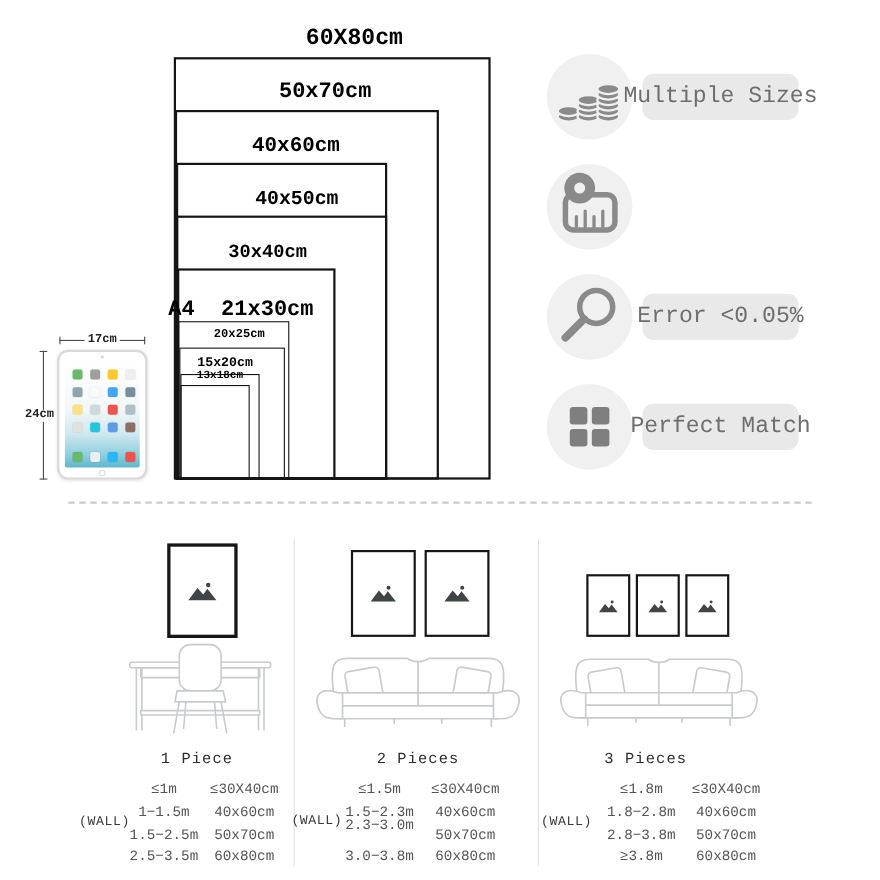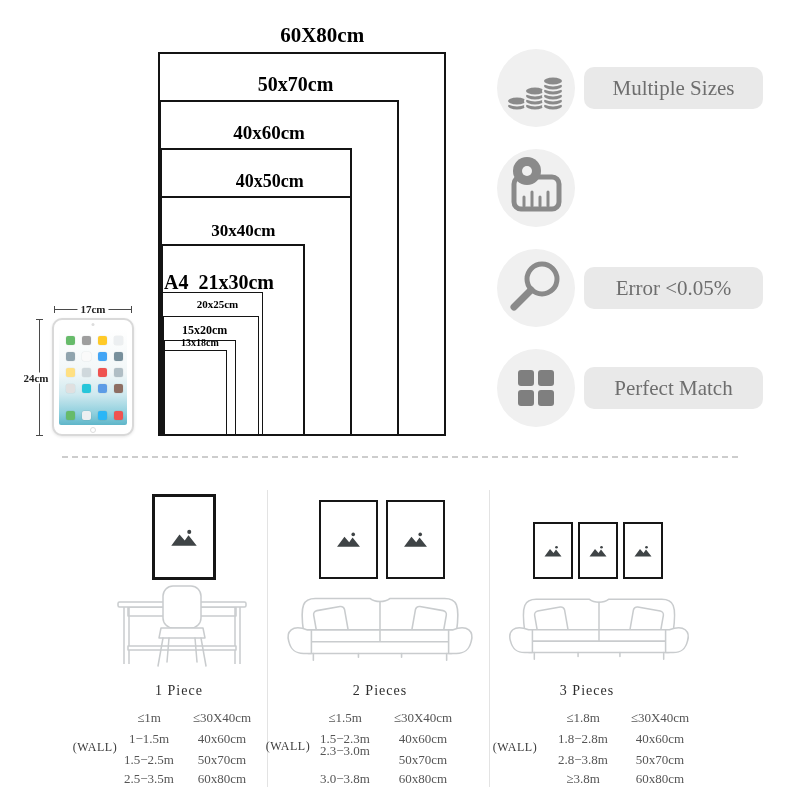--- a/index.html
+++ b/index.html
@@ -1,17 +1,17 @@
 <!DOCTYPE html>
 <html><head>
 <meta charset="utf-8">
 <style>
   html,body{margin:0;padding:0;background:#fff;}
   #root{position:relative;width:800px;height:800px;background:#fff;overflow:hidden;
-        font-family:Liberation Serif, serif;border-radius:24px;}
+        font-family:Liberation Mono, monospace;border-radius:24px;}
 
   
   .size-rect{position:absolute;border-style:solid;border-color:#141414;box-sizing:border-box;background:transparent;}
   .size-label{position:absolute;font-weight:bold;color:#000;transform:translateX(-50%);white-space:pre;line-height:1;}
 
   
   .tablet{position:absolute;left:52px;top:318px;width:82px;height:118px;background:#fff;
           border:2px solid #d9d9d9;border-radius:10px;box-sizing:border-box;box-shadow:0 1px 3px rgba(0,0,0,.10);}
   .screen{position:absolute;left:5px;top:9px;right:5px;bottom:9px;border-radius:2px;overflow:hidden;
           background:linear-gradient(180deg,#ffffff 0%,#f2f7f8 45%,#cfe9ef 68%,#8ecfdd 88%,#5fb6c9 100%);}
@@ -19,21 +19,21 @@
   .cam-dot{position:absolute;left:50%;top:3px;transform:translateX(-50%);width:3px;height:3px;border-radius:50%;background:#ddd;}
   .home-btn{position:absolute;left:50%;bottom:1px;transform:translateX(-50%);width:6px;height:6px;border-radius:50%;border:1px solid #ddd;box-sizing:border-box;}
 
   
   .mline{position:absolute;background:#4a4a4a;}
   .mlabel{position:absolute;transform:translate(-50%,-50%);background:#fff;padding:0 3px;
           font-size:11px;font-weight:bold;color:#222;line-height:1;}
 
   
   .badge-circle{position:absolute;left:497px;width:78px;height:78px;border-radius:50%;background:#f0f0f0;}
-  .badge-pill{position:absolute;left:584px;width:179px;height:42px;background:#e9e9e9;border-radius:10px;
+  .badge-pill{position:absolute;left:584px;width:142px;height:42px;background:#e9e9e9;border-radius:10px;
               color:#6e6e6e;font-size:21px;display:flex;align-items:center;justify-content:center;white-space:nowrap;}
 
   
   .dashed{position:absolute;left:62px;top:456px;width:676px;border-top:2px dashed #cdcdcd;}
   .vdiv{position:absolute;top:490px;height:297px;width:1px;background:#e3e3e3;}
 
   
   .frame{position:absolute;background:#fff;border-style:solid;border-color:#161616;box-sizing:border-box;
          display:flex;align-items:center;justify-content:center;}
   .furniture{position:absolute;}

